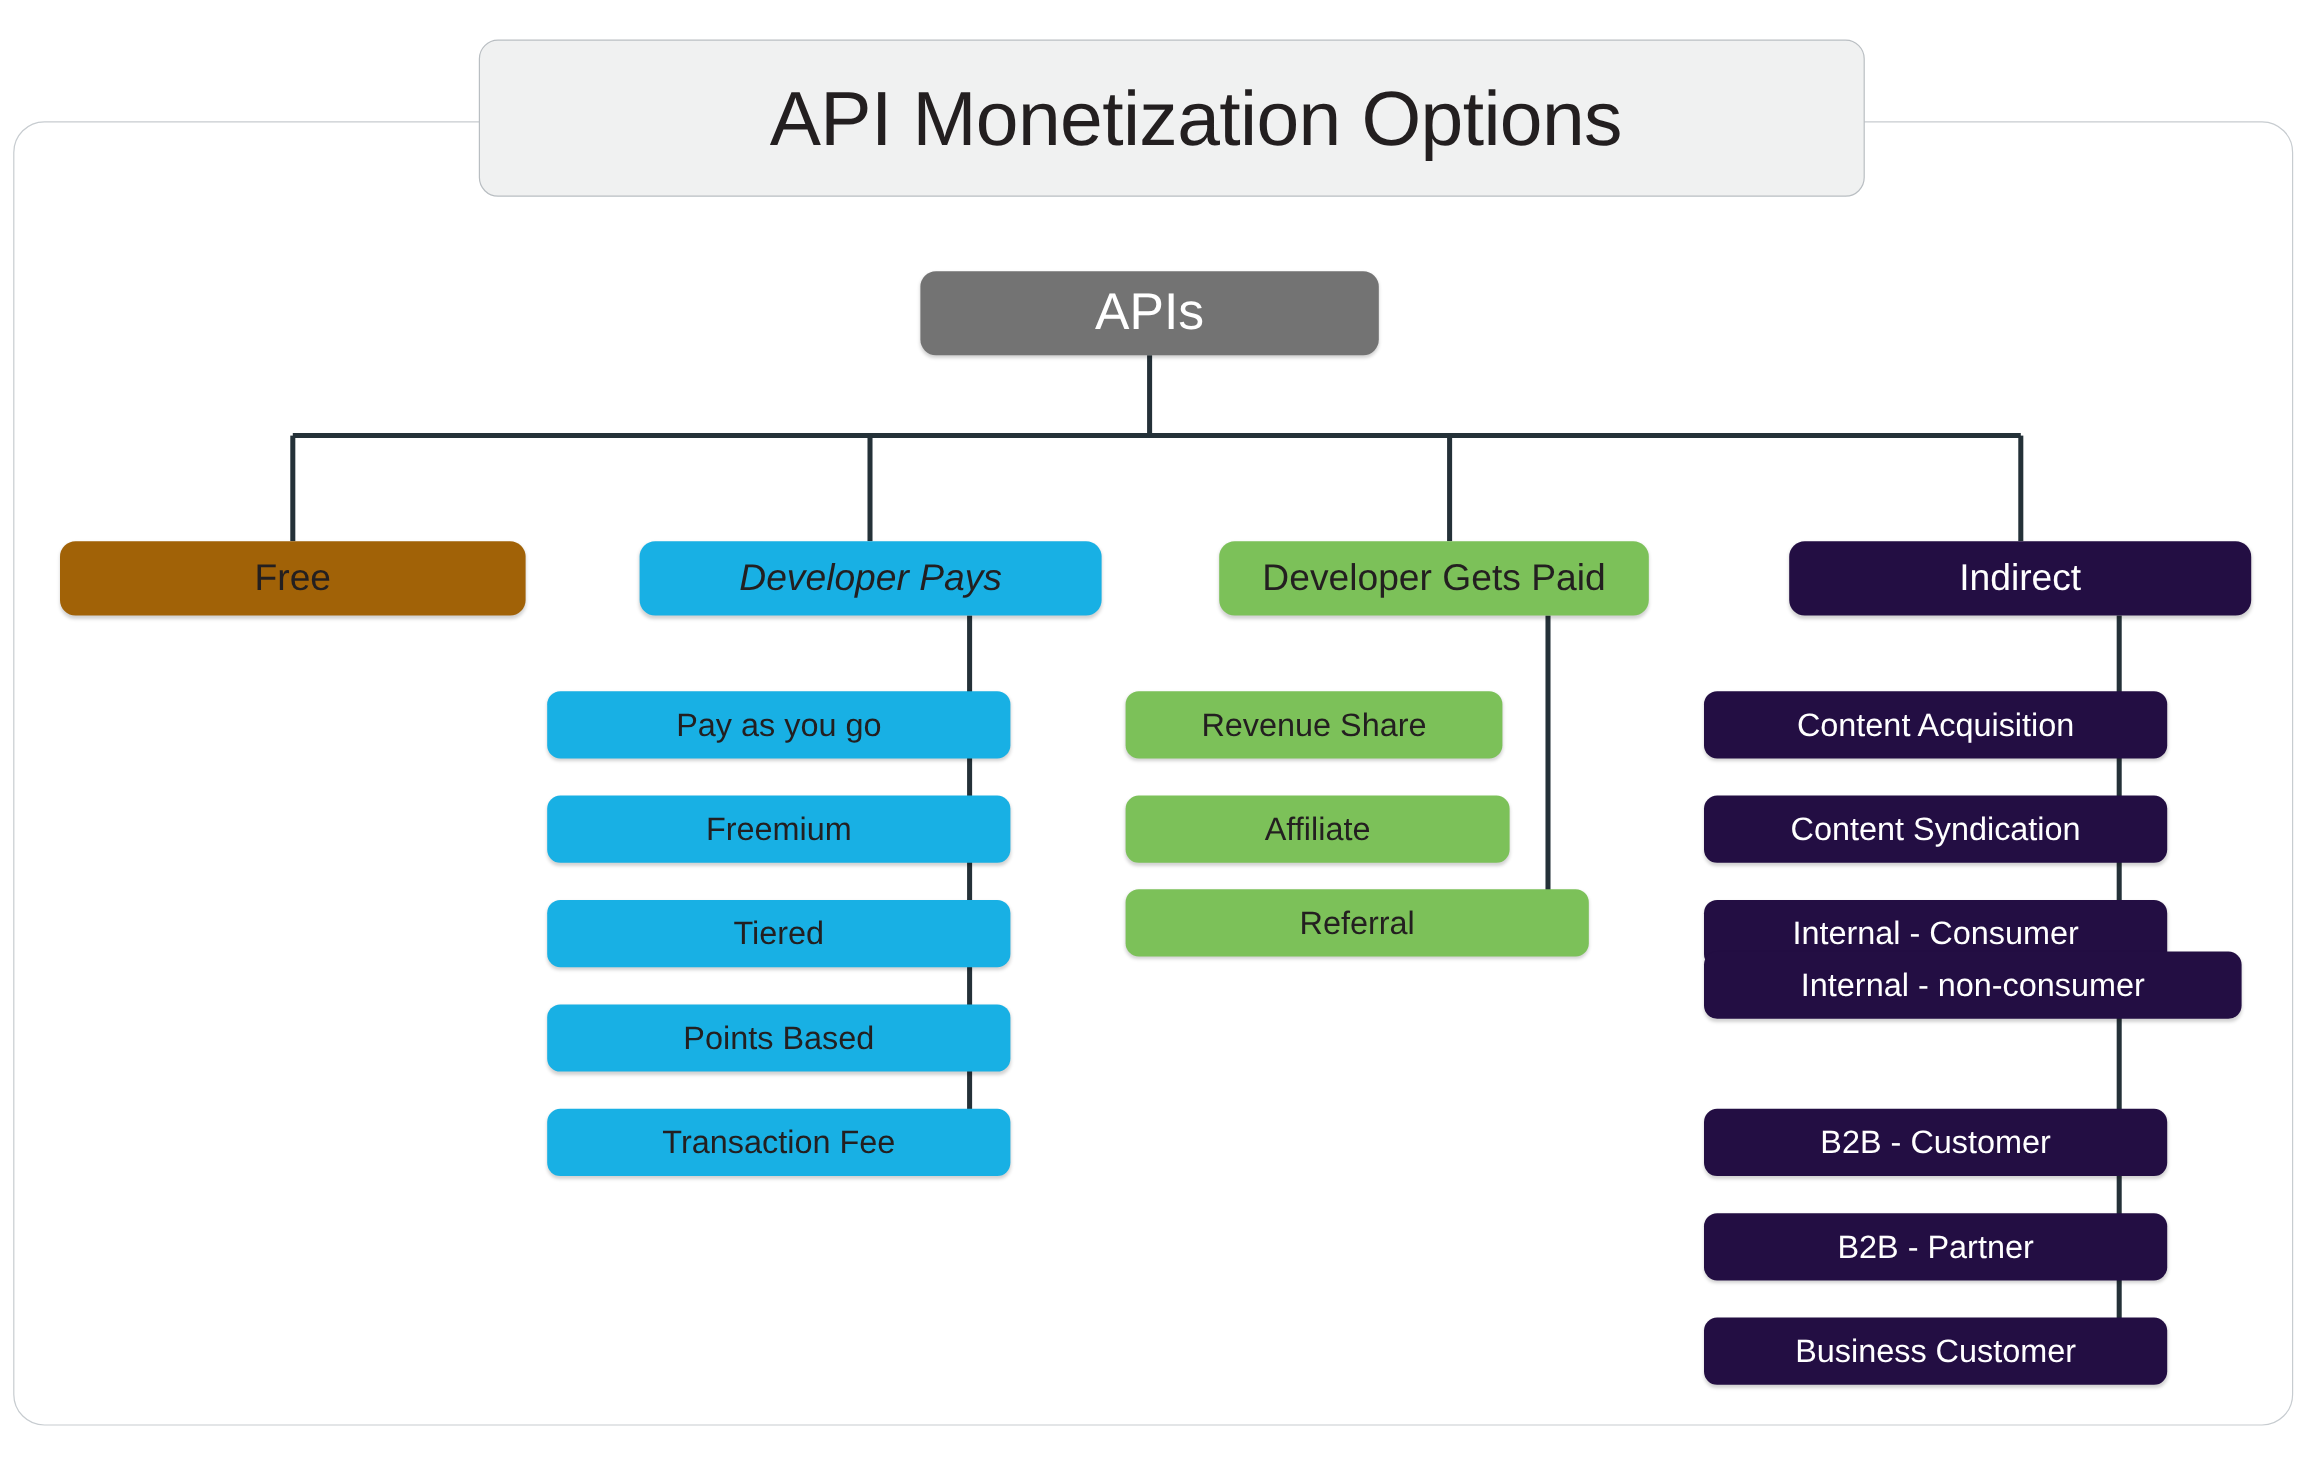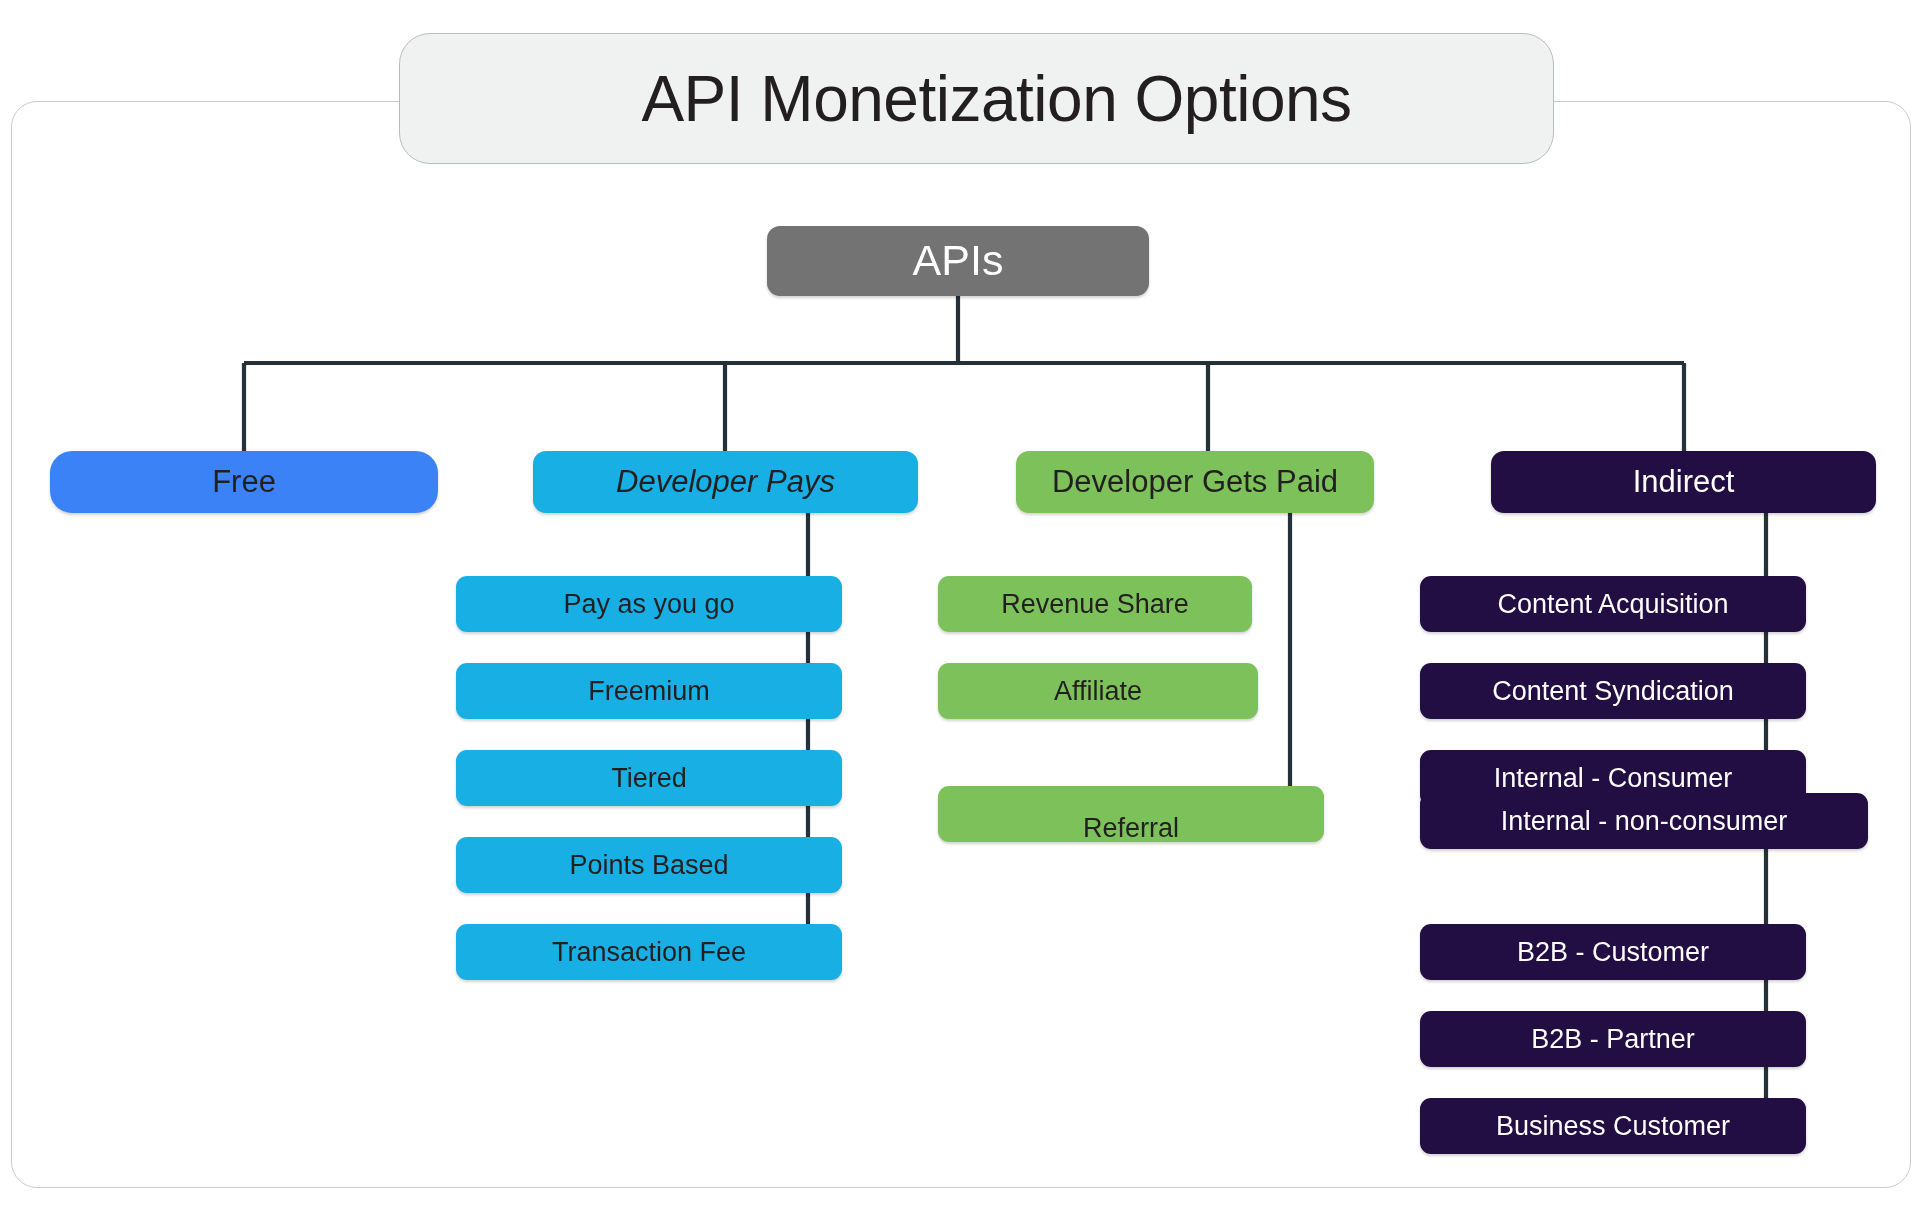--- a/index.html
+++ b/index.html
@@ -12,21 +12,21 @@
   
   #outer-frame{
     position:absolute;left:11px;top:101px;width:1900px;height:1087px;
     border:1.6px solid #c7ccd0;border-radius:26px;background:#ffffff;
     box-sizing:border-box;
   }
 
   
   #title-chip{
     position:absolute;left:399px;top:33px;width:1155px;height:131px;
-    background:#f0f1f1;border:1.6px solid #b9bec2;border-radius:31px;
+    background:#f0f1f1;border:1.6px solid #b9bec2;border-radius:16px;
     box-sizing:border-box;display:flex;align-items:center;justify-content:center;
     z-index:6;
     padding-left:40px;
   }
   #title-chip .title-text{
     font-size:64px;color:#231f20;letter-spacing:-0.5px;line-height:1;
     white-space:nowrap;
   }
 
   
@@ -43,21 +43,21 @@
   .node.lvl2{border-radius:13px;}
   .node-label{display:block;padding:0 10px;white-space:nowrap;}
 
   
   #node-root{left:767px;top:226px;width:382px;height:70px;background:#737373;}
   #node-root .node-label{color:#ffffff;font-size:43px;}
 
   
   .lvl2{height:62px;}
   .lvl2 .node-label{font-size:31px;}
-  #node-free{left:50px;top:451px;width:388px;background:#3b82f6;border-radius:22px;}
+  #node-free{left:50px;top:451px;width:388px;background:#a16207;}
   #node-free .node-label{color:#231f20;}
   #node-devpays{left:533px;top:451px;width:385px;background:#18B0E4;font-style:italic;}
   #node-devpays .node-label{color:#231f20;}
   #node-devgetspaid{left:1016px;top:451px;width:358px;background:#7CC159;}
   #node-devgetspaid .node-label{color:#231f20;}
   #node-indirect{left:1491px;top:451px;width:385px;background:#230E43;}
   #node-indirect .node-label{color:#ffffff;}
 
   
   .lvl3{height:56px;}
@@ -133,21 +133,21 @@
 <div class="node lvl3 blue-bg col-blue" style="left:456px;top:924px;width:386px;">
   <span class="node-label">Transaction Fee</span>
 </div>
 
 <div class="node lvl3 green-bg col-green" style="left:938px;top:576px;width:314px;">
   <span class="node-label">Revenue Share</span>
 </div>
 <div class="node lvl3 green-bg col-green" style="left:938px;top:663px;width:320px;">
   <span class="node-label">Affiliate</span>
 </div>
-<div class="node lvl3 green-bg col-green" style="left:938px;top:786px;width:386px;align-items:flex-end;">
+<div class="node lvl3 green-bg col-green" style="left:938px;top:741px;width:386px;">
   <span class="node-label">Referral</span>
 </div>
 
 <div class="node lvl3 purple-bg col-purple" style="left:1420px;top:576px;width:386px;">
   <span class="node-label">Content Acquisition</span>
 </div>
 <div class="node lvl3 purple-bg col-purple" style="left:1420px;top:663px;width:386px;">
   <span class="node-label">Content Syndication</span>
 </div>
 <div class="node lvl3 purple-bg col-purple" style="left:1420px;top:750px;width:386px;">

